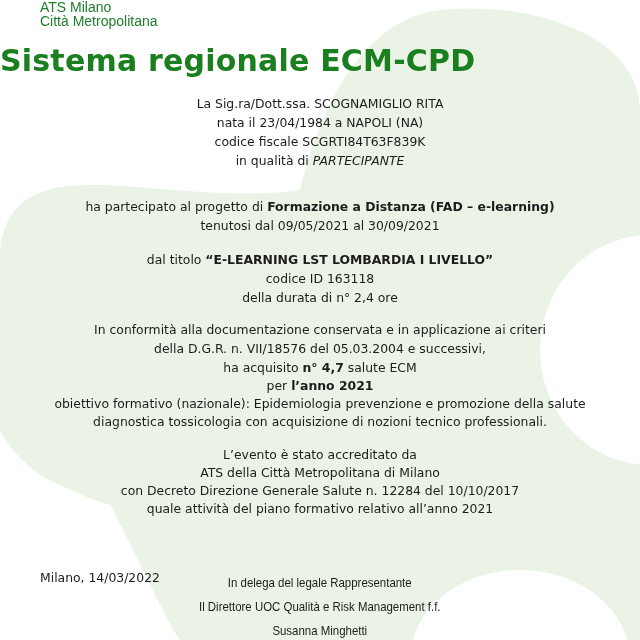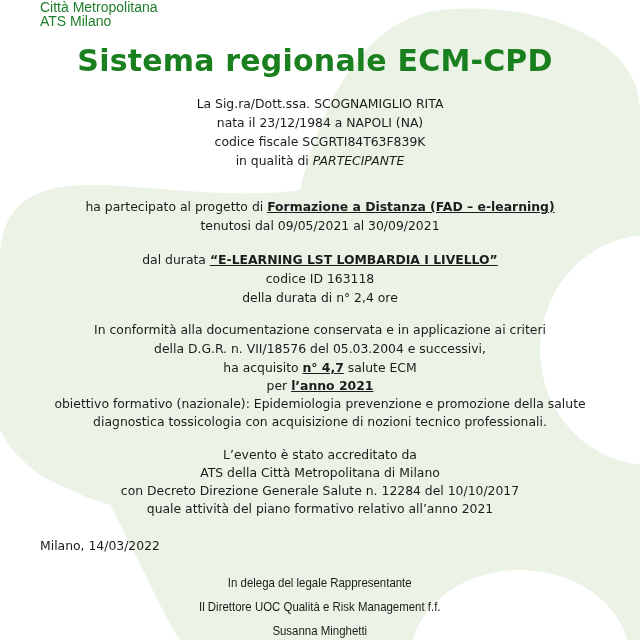--- a/index.html
+++ b/index.html
@@ -37,43 +37,43 @@
       color: #1e7d2a;
       font-size: 14px;
       line-height: 14px;
     }
     .org div { white-space: nowrap; }
     .title {
       position: absolute;
       left: 0;
       width: 630px;
       top: 43px;
-      text-align: center;
       font-family: "DejaVu Sans", sans-serif;
       font-weight: bold;
       font-size: 30px;
       color: #1a7f1e;
       letter-spacing: 0.2px;
     }
     .line {
       position: absolute;
       left: 0;
       width: 640px;
       text-align: center;
       font-size: 12.4px;
       line-height: 16px;
       white-space: nowrap;
       color: #1c1c1c;
     }
-    .line b { font-weight: bold; text-decoration: underline; }
+    .line b { font-weight: bold; }
     .line i.bi { font-weight: normal; font-style: italic; }
     .left {
       text-align: left;
       left: 40px;
       width: auto;
+      margin-top: 32px;
     }
     .sig {
       position: absolute;
       left: 0;
       width: 640px;
       text-align: center;
       font-family: "Liberation Sans", sans-serif;
       font-size: 13px;
       line-height: 16px;
       white-space: nowrap;
@@ -103,35 +103,35 @@
     <ellipse cx="650" cy="350" rx="110" ry="115" fill="#ffffff"></ellipse>
 
     <ellipse cx="520" cy="660" rx="110" ry="90" fill="#ffffff"></ellipse>
 
     <path d="M 0 430 C 20 470, 60 490, 110 505 C 140 560, 160 610, 180 640 L 0 640 Z" fill="#ffffff"></path>
   </svg>
 
   <div class="content">
 
     <div class="org">
+      <div>ATS Milano</div>
       <div>Città Metropolitana</div>
-      <div>ATS Milano</div>
     </div>
 
     <div class="title">Sistema regionale ECM-CPD</div>
 
     <div class="line" style="top:96px"><span>La Sig.ra/Dott.ssa. </span><span>SCOGNAMIGLIO RITA</span></div>
-    <div class="line" style="top:115px">nata il 23/12/1984 a NAPOLI (NA)</div>
+    <div class="line" style="top:115px">nata il 23/04/1984 a NAPOLI (NA)</div>
     <div class="line" style="top:134px"><span>codice fiscale </span><span>SCGRTI84T63F839K</span></div>
     <div class="line" style="top:153px"><span>in qualità di </span><i class="bi">PARTECIPANTE</i></div>
 
     <div class="line" style="top:199px"><span>ha partecipato al progetto di </span><b>Formazione a Distanza (FAD – e-learning)</b></div>
     <div class="line" style="top:218px">tenutosi dal 09/05/2021 al 30/09/2021</div>
 
-    <div class="line" style="top:252px"><span>dal durata </span><b>“E-LEARNING LST LOMBARDIA I LIVELLO”</b></div>
+    <div class="line" style="top:252px"><span>dal titolo </span><b>“E-LEARNING LST LOMBARDIA I LIVELLO”</b></div>
     <div class="line" style="top:271px">codice ID 163118</div>
     <div class="line" style="top:290px">della durata di n° 2,4 ore</div>
 
     <div class="line" style="top:322px">In conformità alla documentazione conservata e in applicazione ai criteri</div>
     <div class="line" style="top:341px">della D.G.R. n. VII/18576 del 05.03.2004 e successivi,</div>
     <div class="line" style="top:360px"><span>ha acquisito </span><b>n° 4,7</b><span> salute ECM</span></div>
     <div class="line" style="top:378px"><span>per </span><b>l’anno 2021</b></div>
     <div class="line" style="top:396px">obiettivo formativo (nazionale): Epidemiologia prevenzione e promozione della salute</div>
     <div class="line" style="top:414px">diagnostica tossicologia con acquisizione di nozioni tecnico professionali.</div>
 

